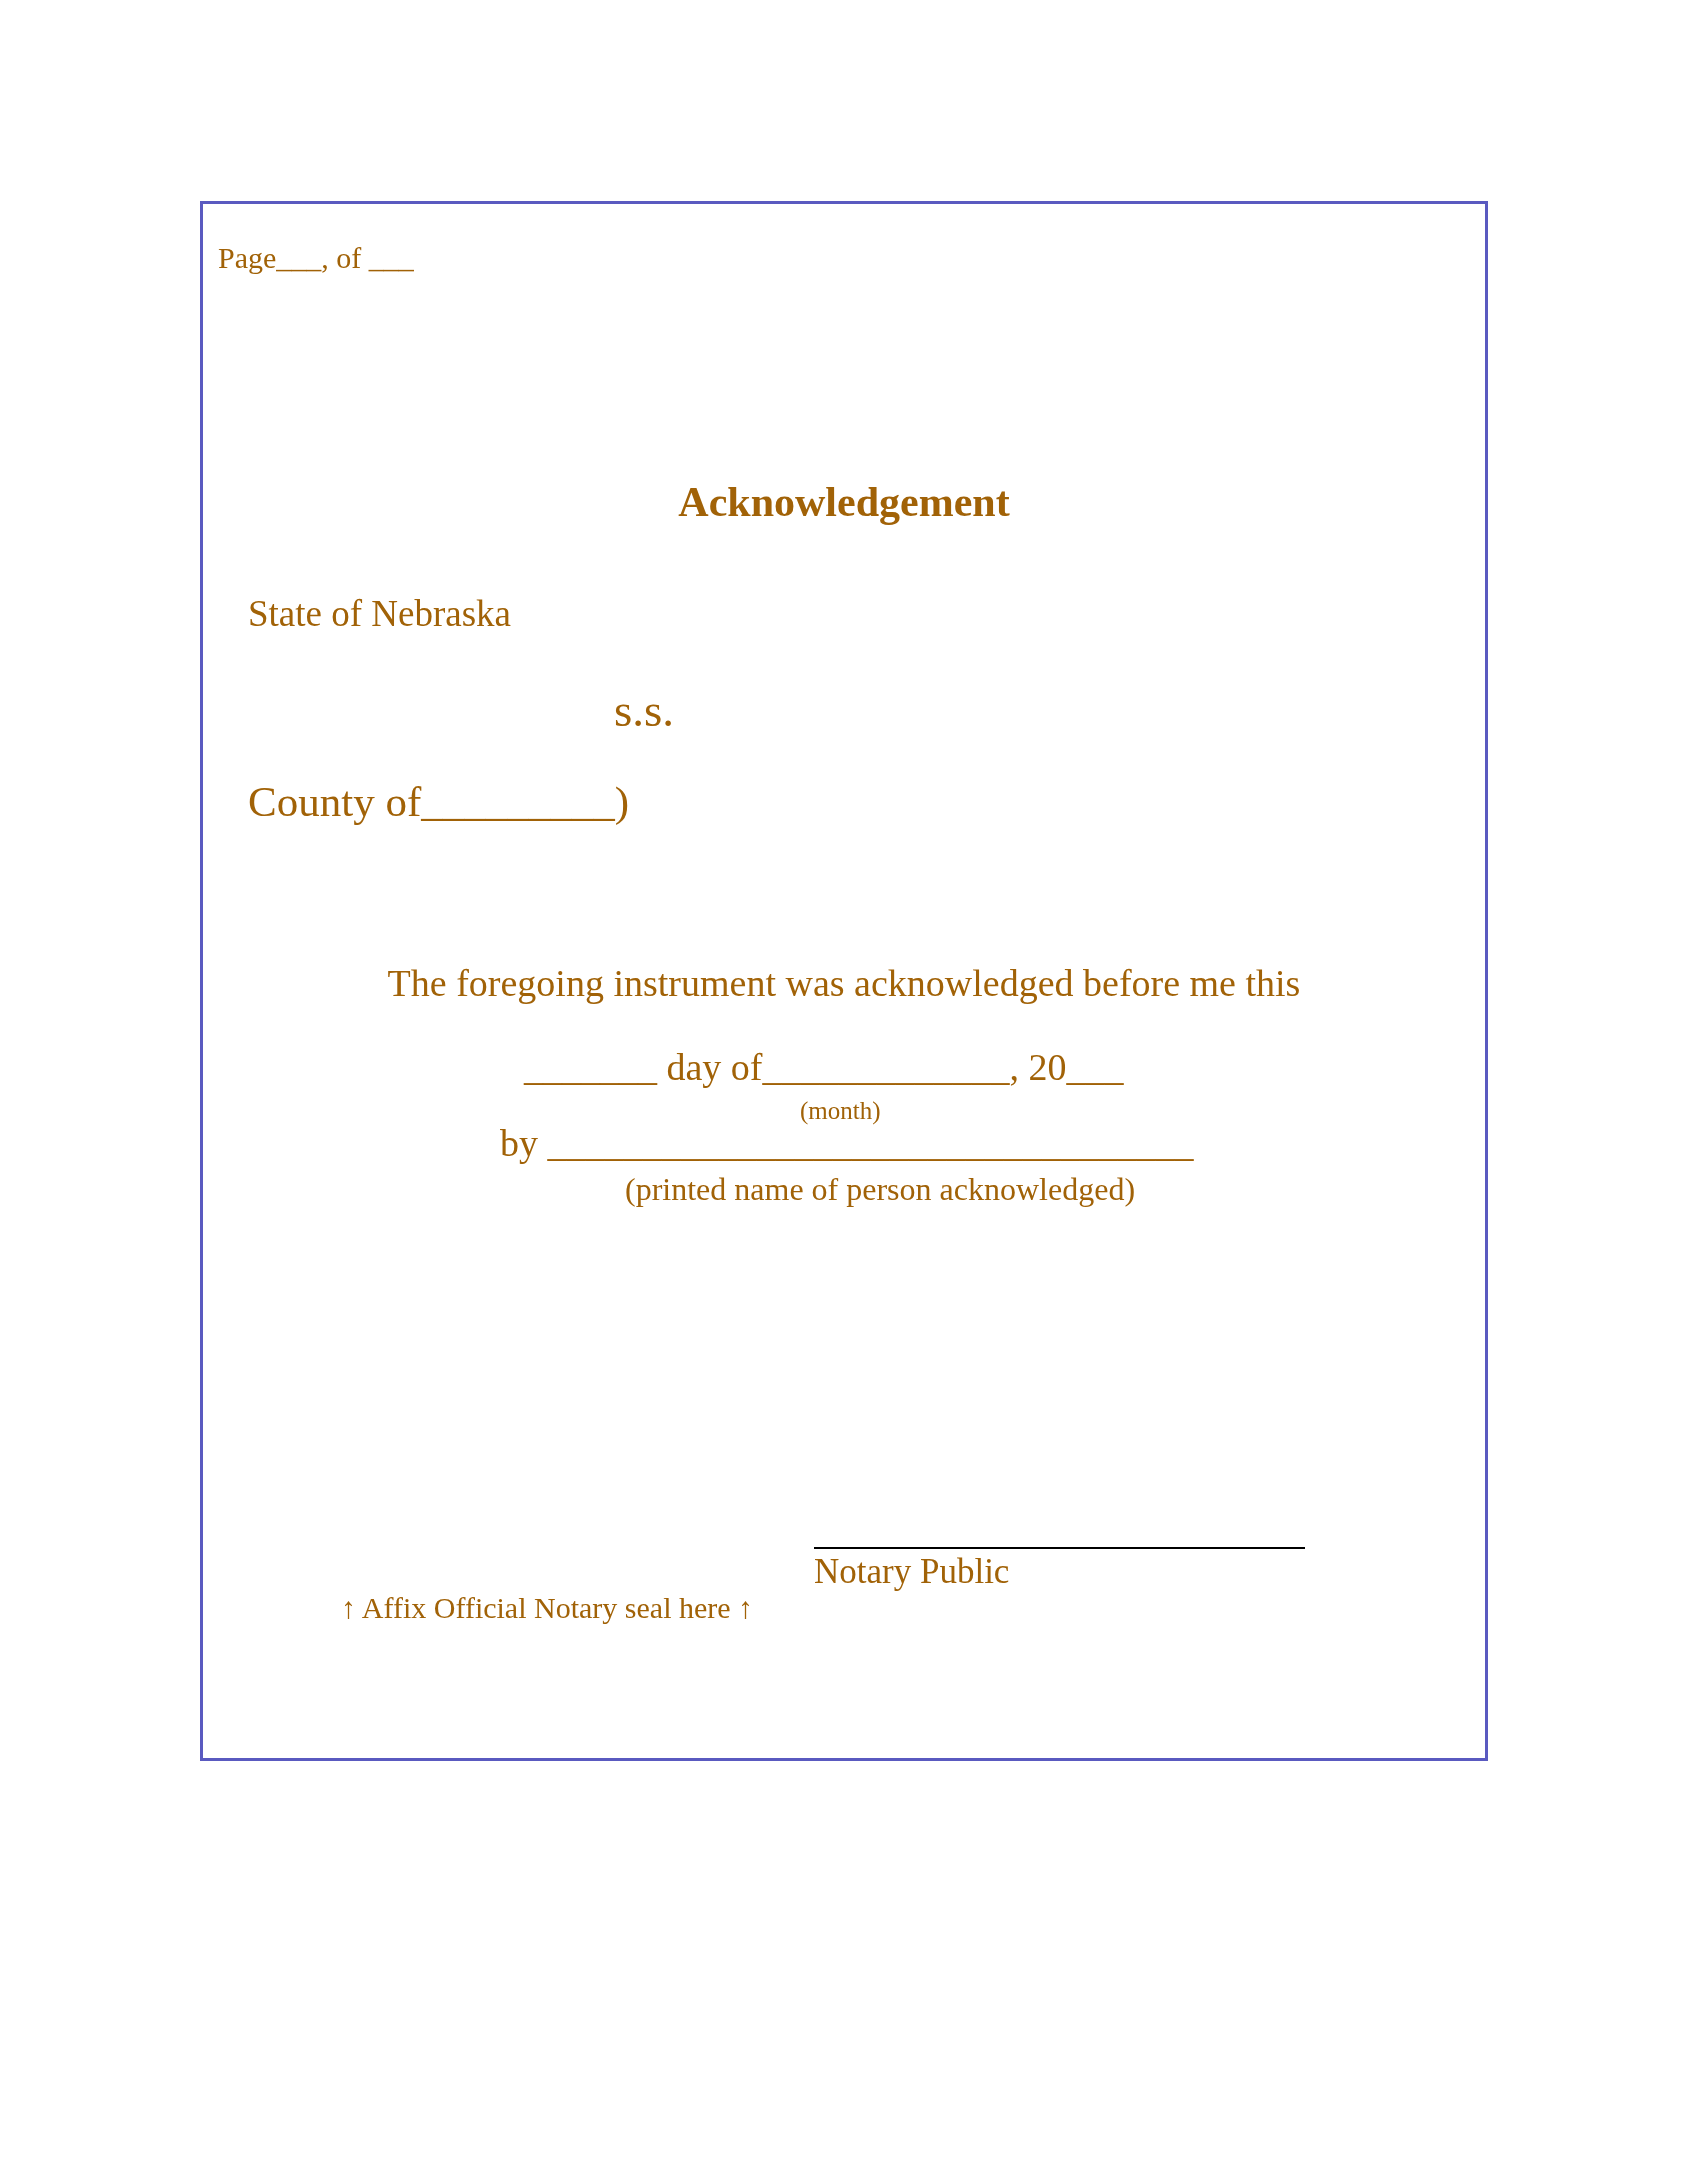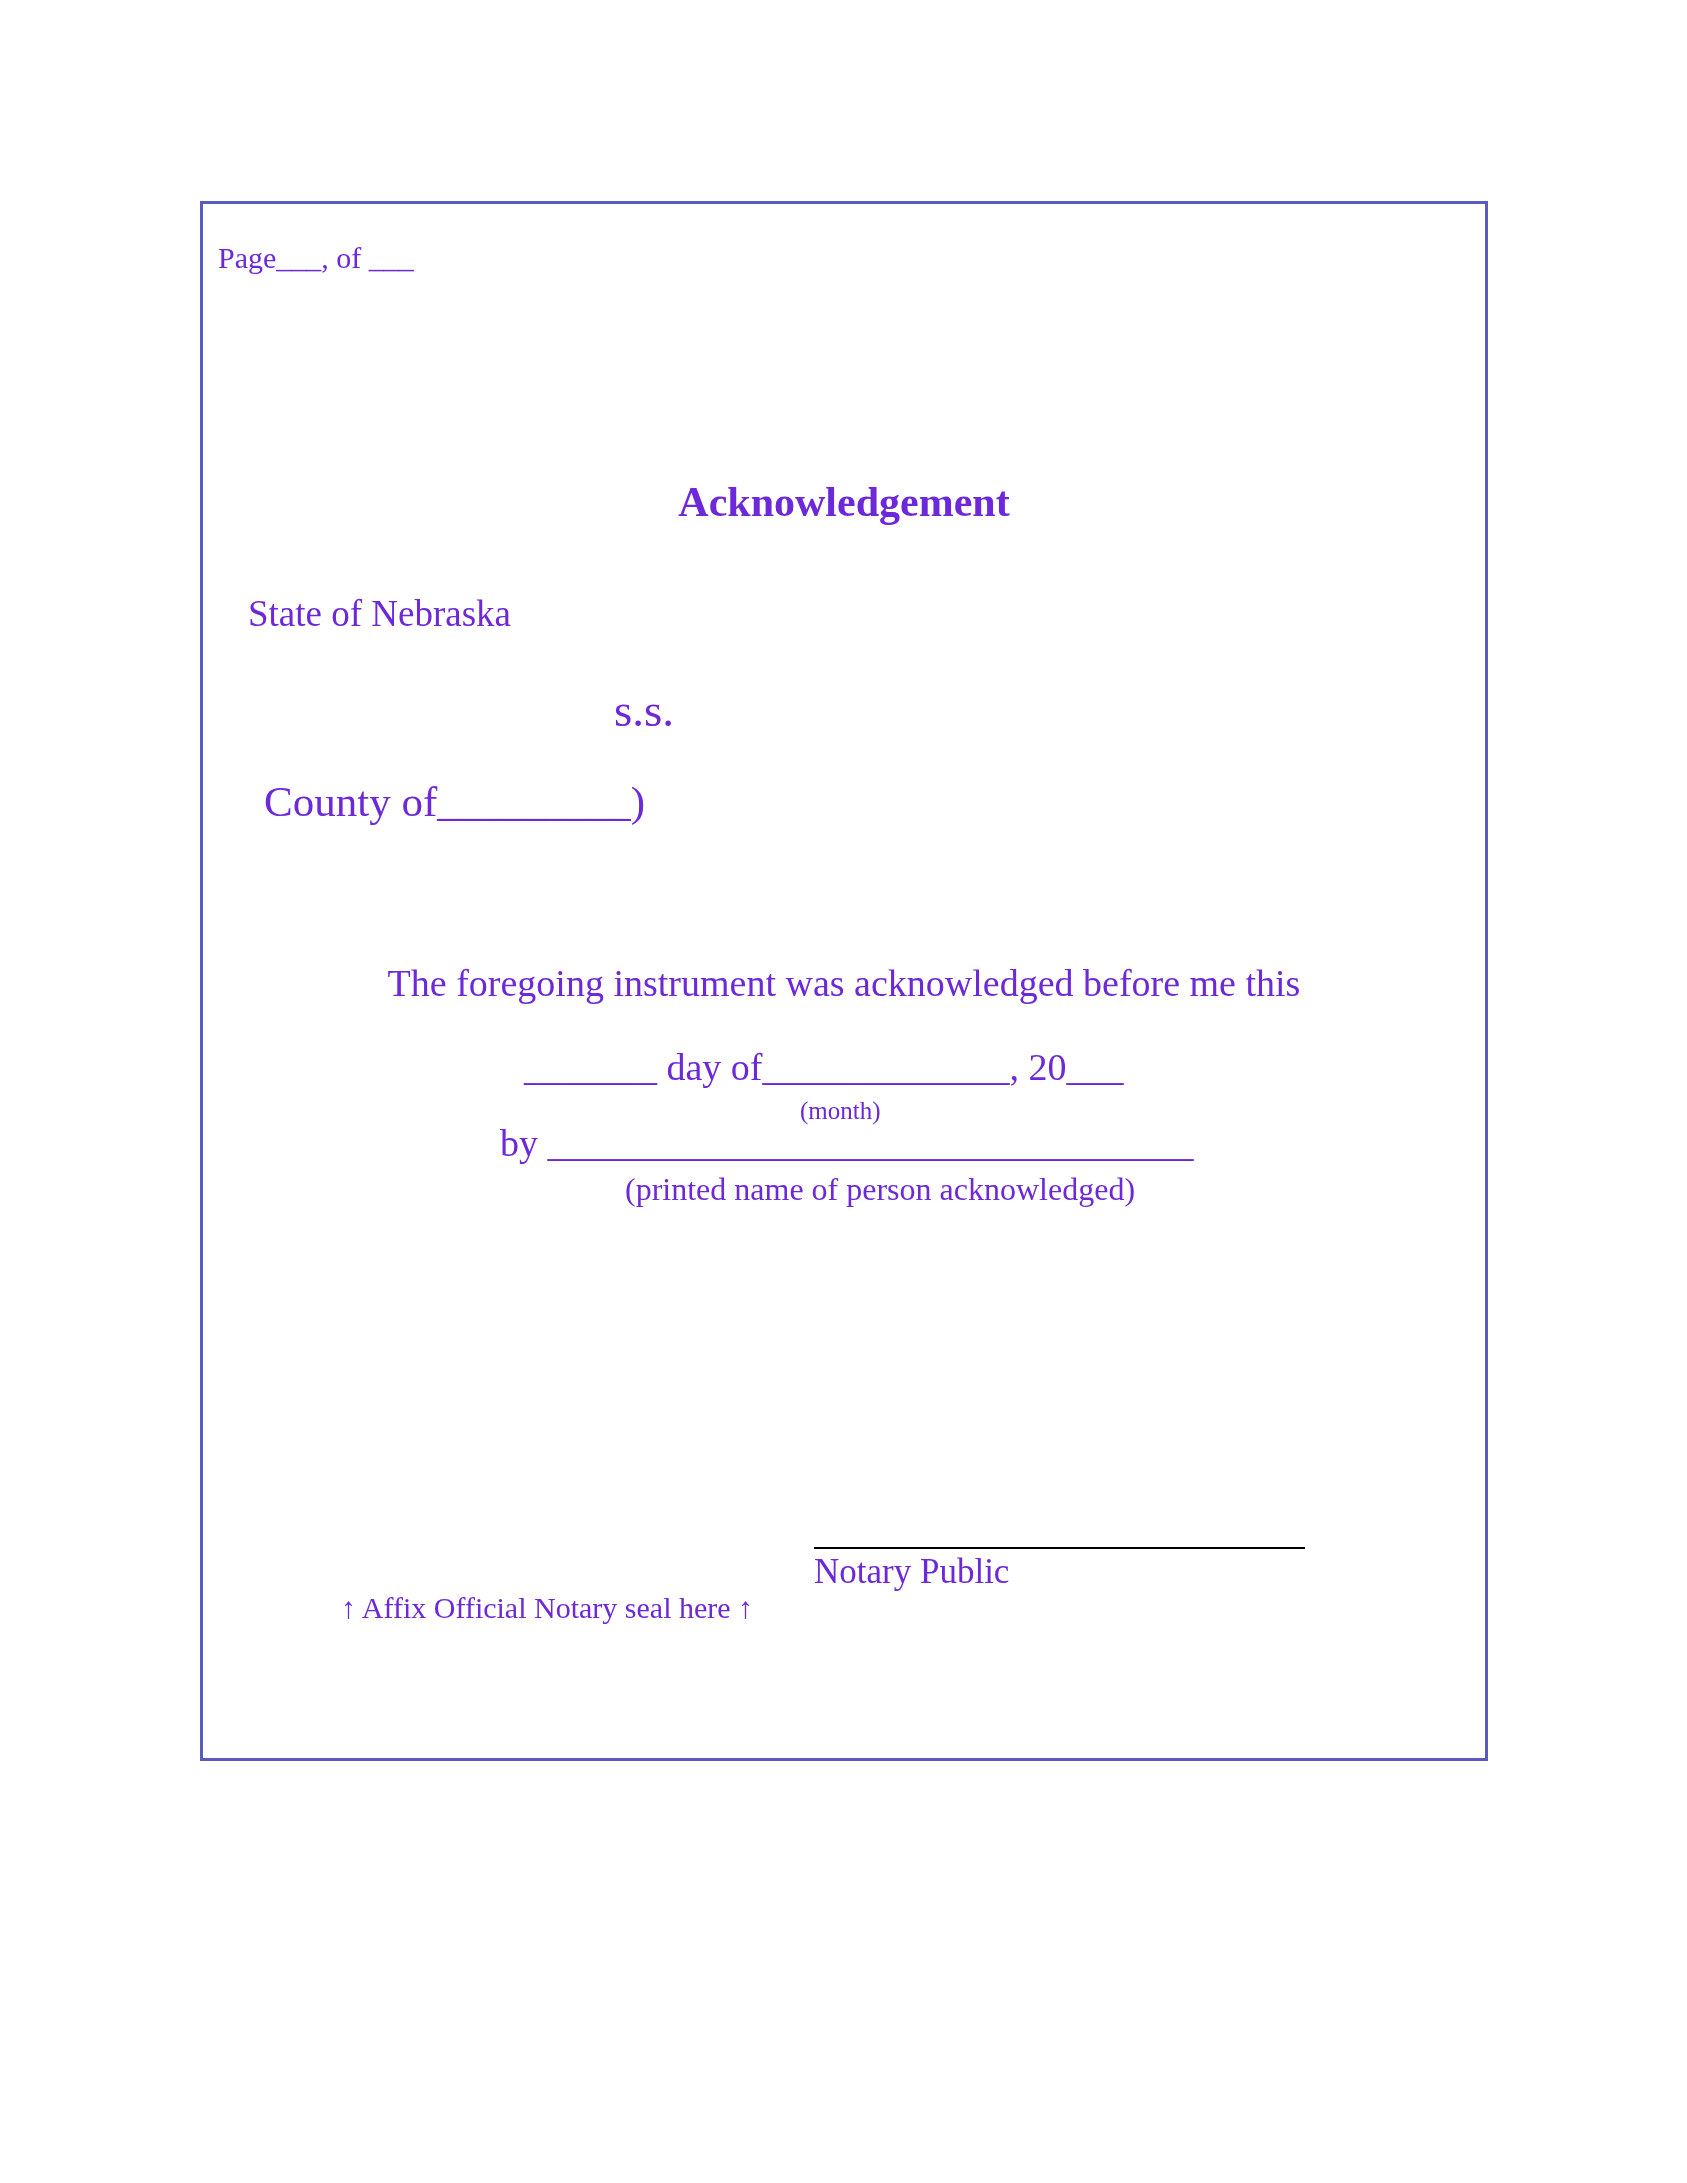--- a/index.html
+++ b/index.html
@@ -6,21 +6,21 @@
     margin: 0;
     padding: 0;
     background: #ffffff;
   }
   #canvas {
     position: relative;
     width: 1687px;
     height: 2184px;
     background: #ffffff;
     font-family: "Liberation Serif", "DejaVu Serif", serif;
-    color: #6d28d9;
+    color: #a16207;
     overflow: hidden;
   }
   .border-box {
     position: absolute;
     left: 200px;
     top: 201px;
     width: 1288px;
     height: 1560px;
     border: 3.5px solid #5a5ac0;
     box-sizing: border-box;
@@ -36,21 +36,21 @@
     left: 200px;
     width: 1288px;
     text-align: center;
     white-space: pre;
   }
   .page-line        { left: 218px;  top: 241px;  font-size: 30px; }
   .description-line { left: 218px;  top: 300px;  font-size: 30px; }
   .doc-title        { top: 470px;   font-size: 42px; font-weight: bold; margin-top: 8px; }
   .state-line       { left: 248px;  top: 570px;  font-size: 37px; margin-top: 24px; }
   .ss-line          { left: 614px;  top: 687px;  font-size: 47px; line-height: 1; }
-  .county-line      { left: 264px;  top: 778px;  font-size: 43px; }
+  .county-line      { left: 248px;  top: 778px;  font-size: 43px; }
   .ack-line         { top: 961px;  font-size: 38px; }
   .date-line        { left: 524px;  top: 1047px; font-size: 38px; }
   .month-hint       { left: 800px;  top: 1097px; font-size: 25px; }
   .by-line          { left: 500px;  top: 1123px; font-size: 38px; }
   .by-hint          { left: 625px;  top: 1172px; font-size: 32px; }
   .sig-line {
     position: absolute;
     left: 814px;
     top: 1547px;
     width: 491px;

